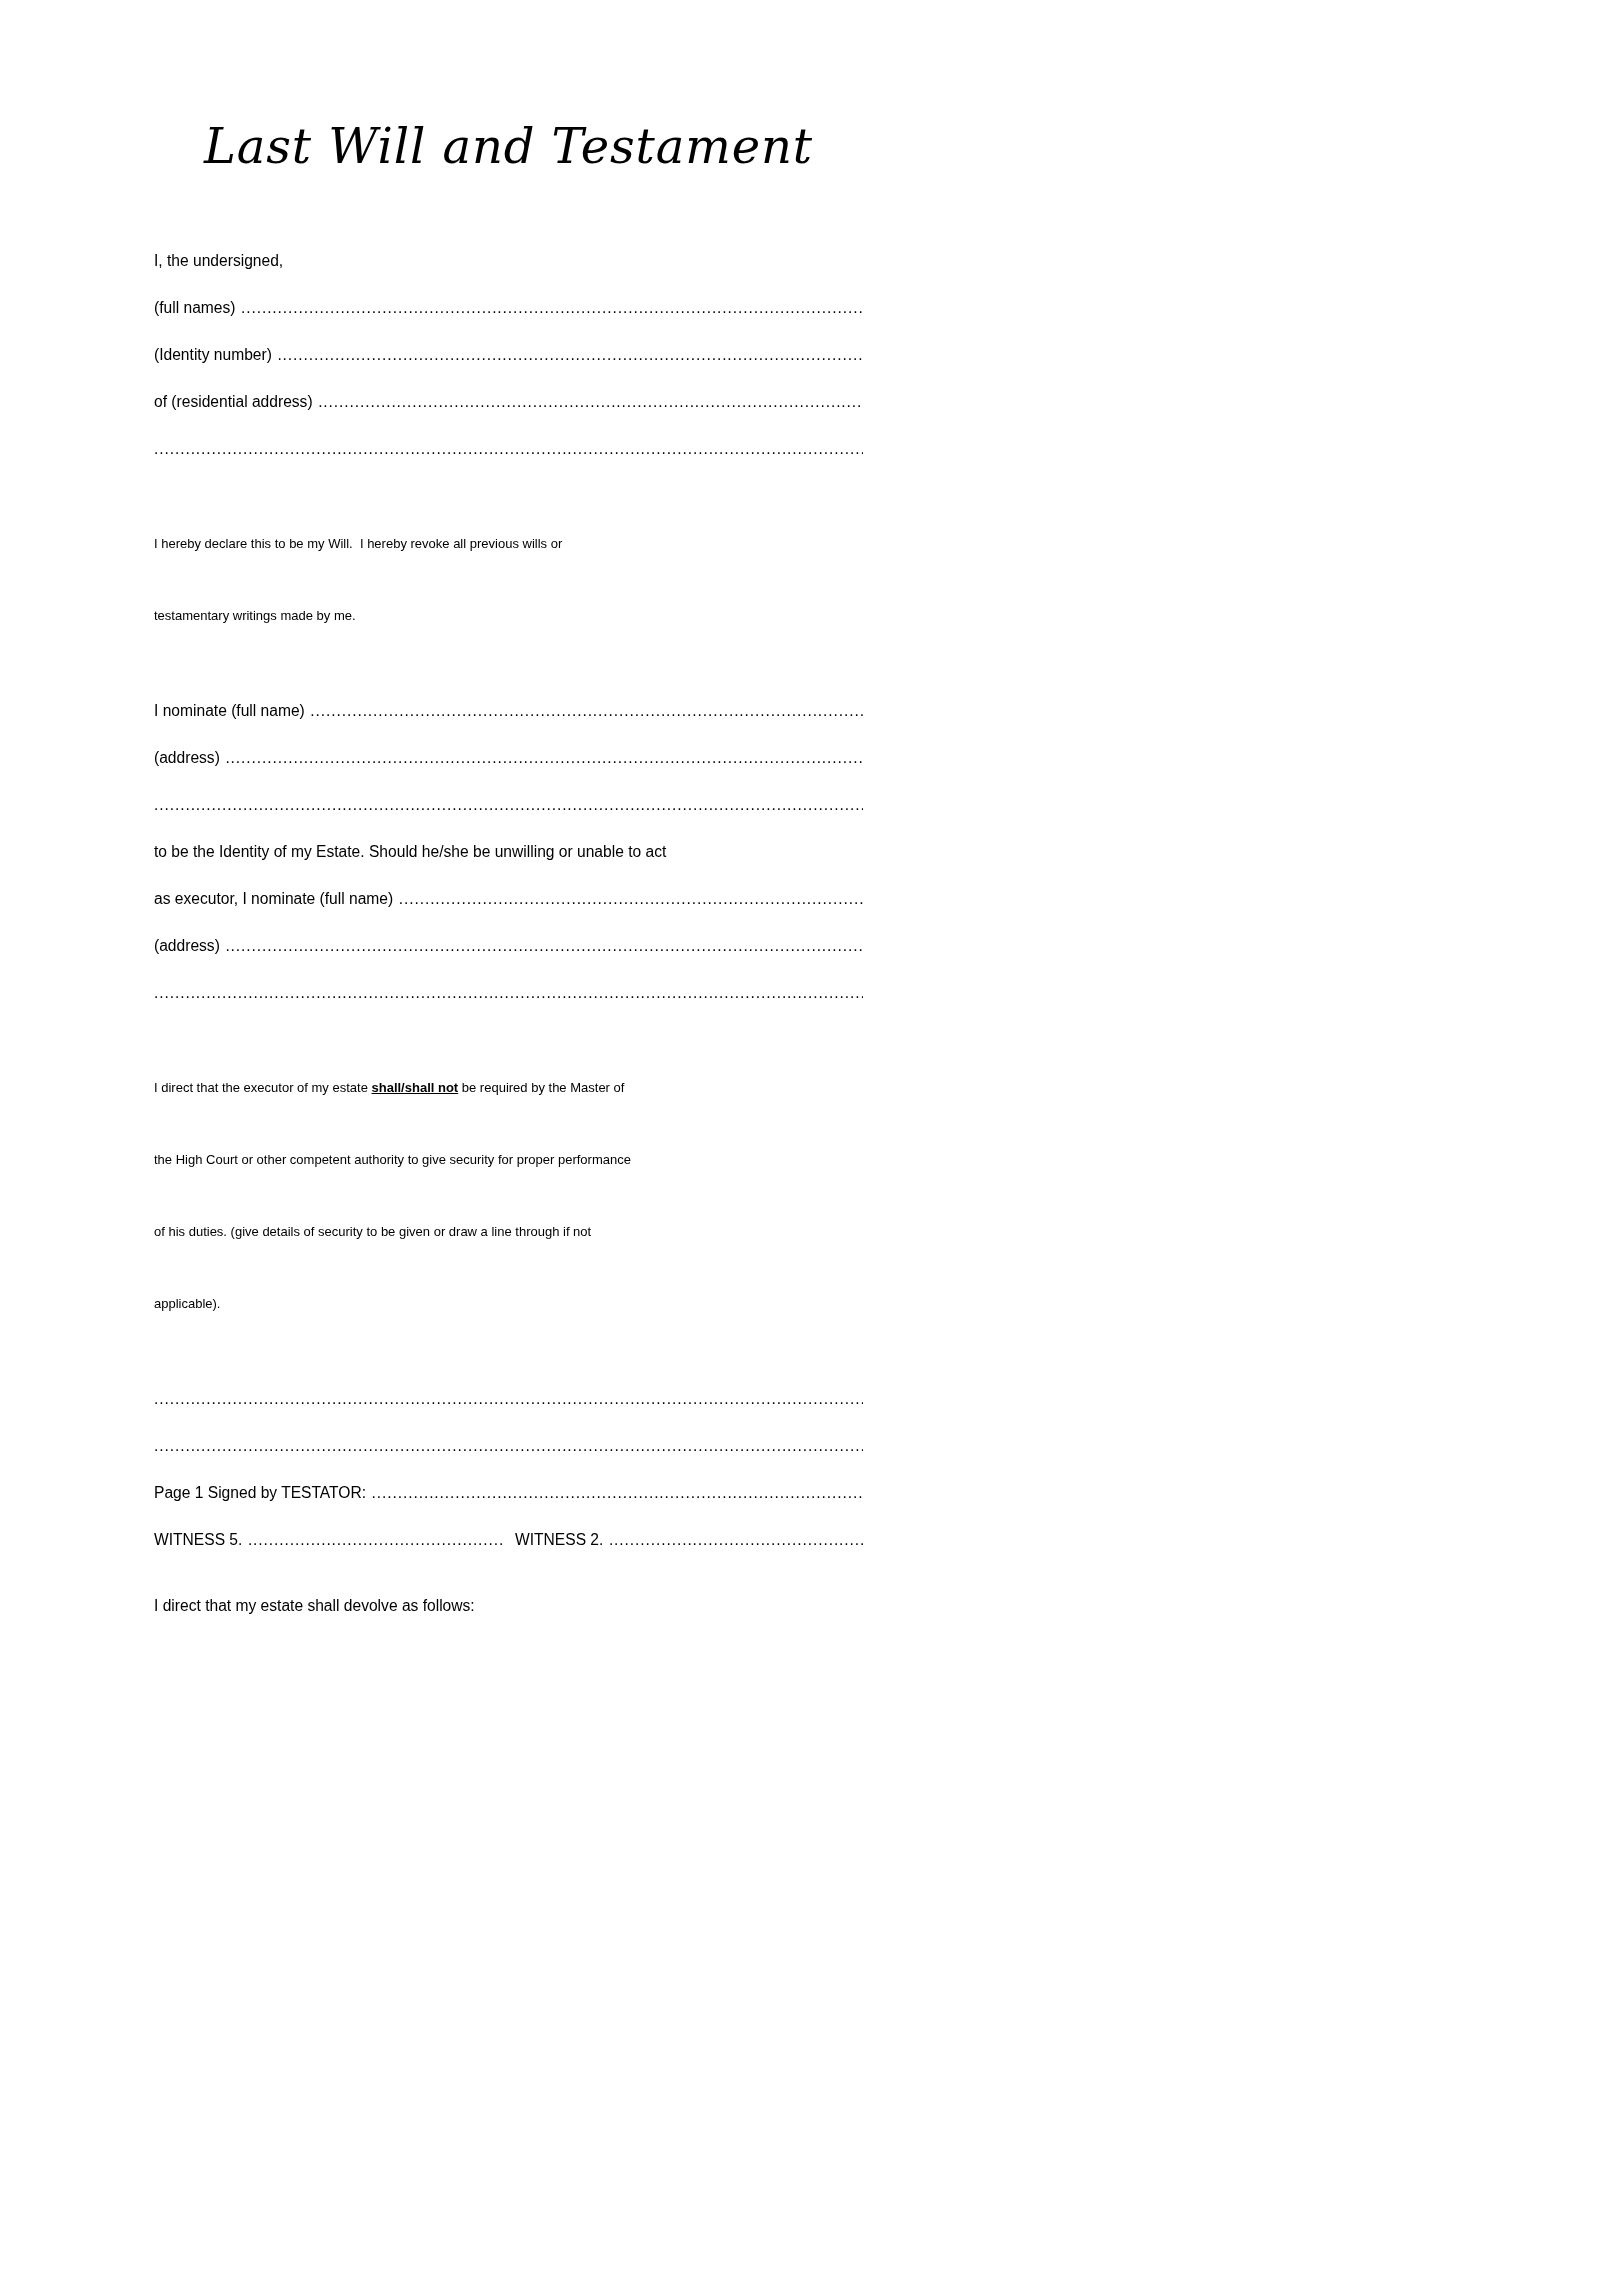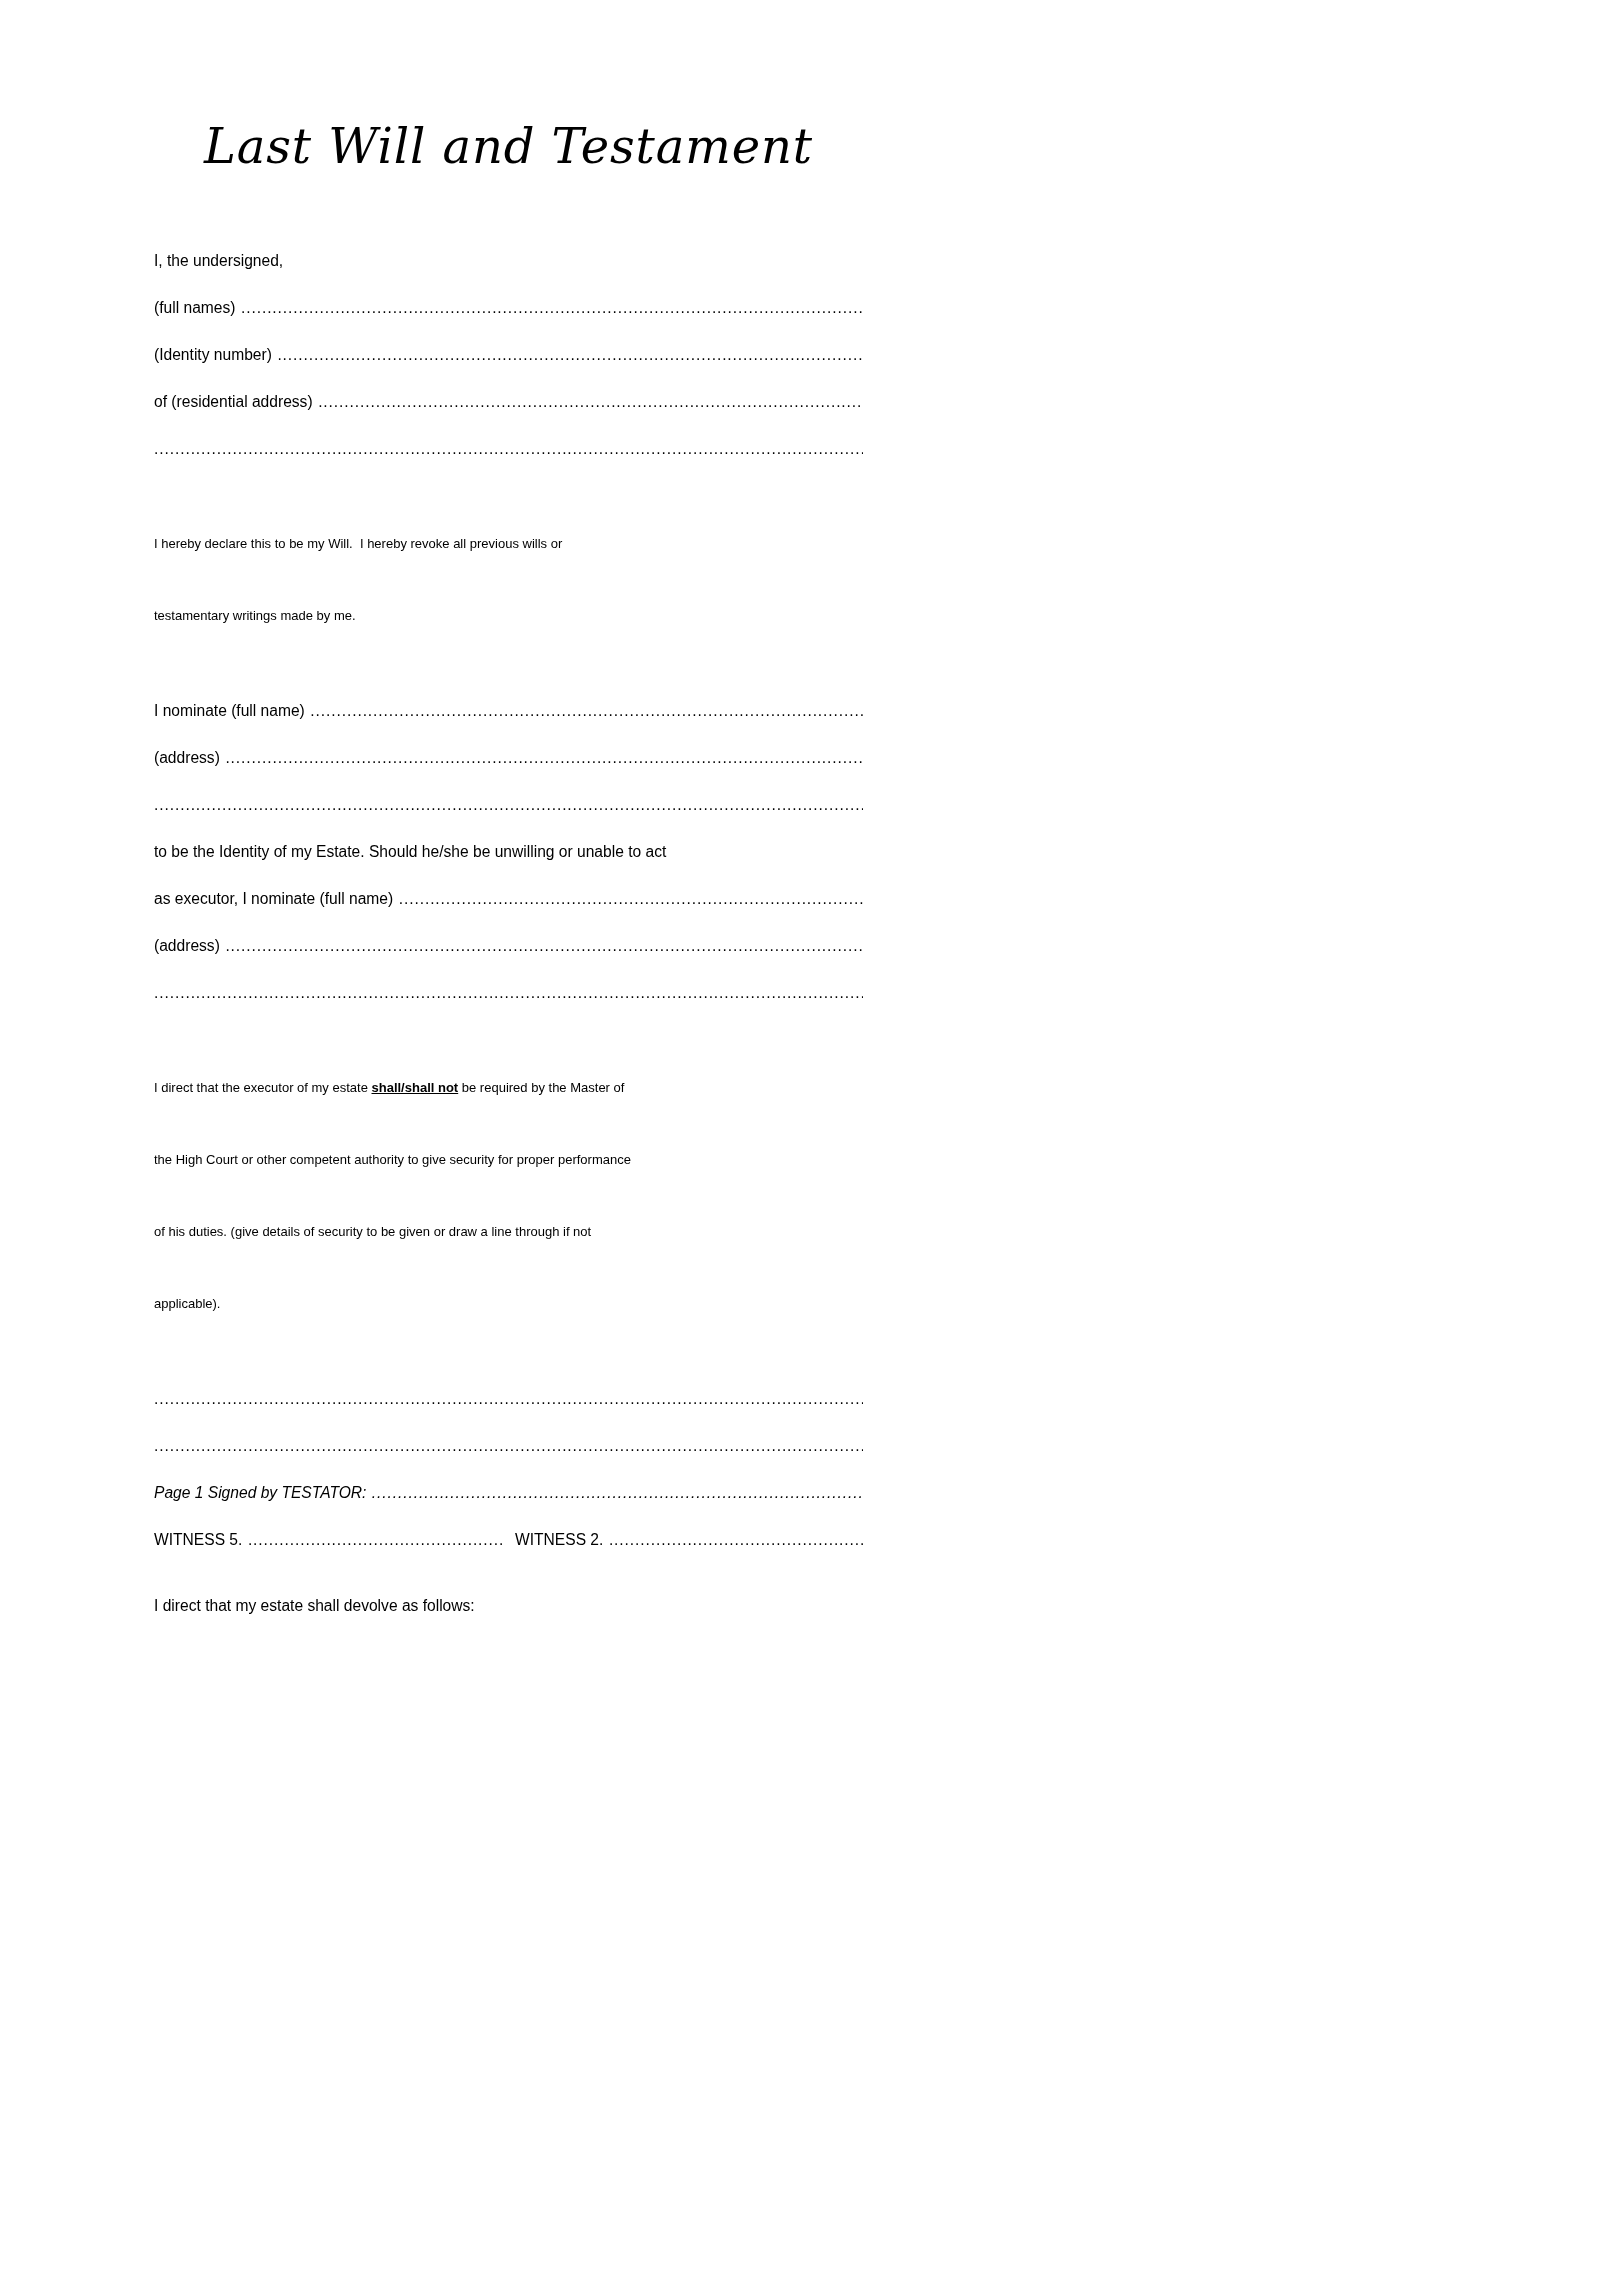--- a/index.html
+++ b/index.html
@@ -63,21 +63,21 @@
     line-height: 24px;
     margin-bottom: 23px;
     width: 709px;
     white-space: pre-wrap;
   }
   .para div { white-space: pre-wrap; }
   .underline {
     text-decoration: underline;
     font-weight: bold;
   }
-  .gap-before-sign { margin-top: 17px; font-style: italic; }
+  .gap-before-sign { margin-top: 17px; }
   .gap-before-devolve { margin-top: 42px; }
   .witness-label-2 {
     flex: 0 0 auto;
     padding: 0 5.5px 0 13px;
   }
 </style>
 </head>
 <body>
 
 <div class="page">

